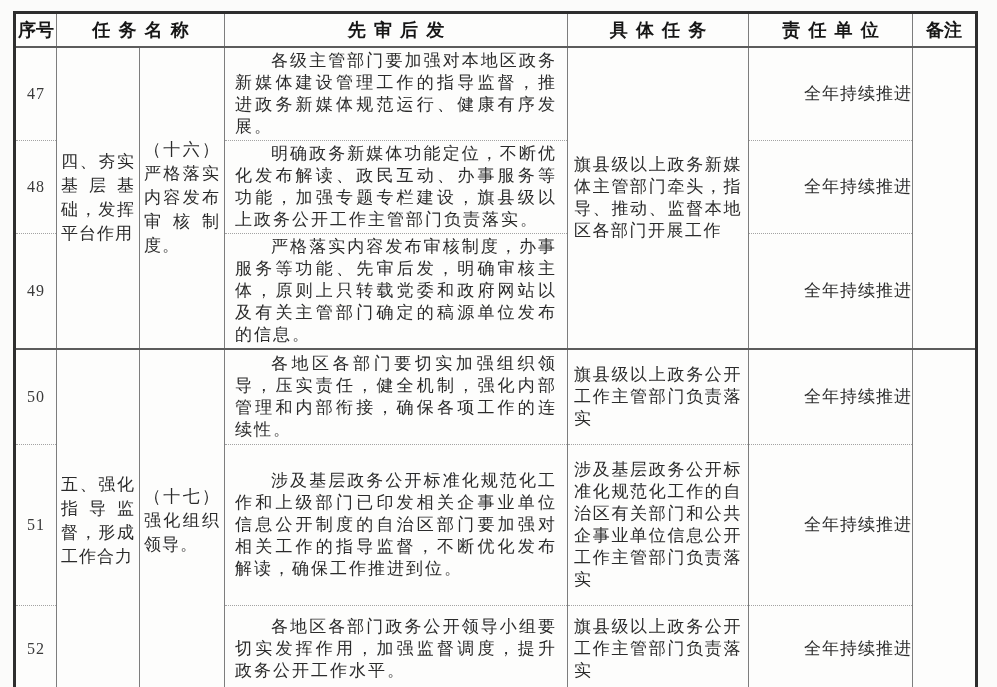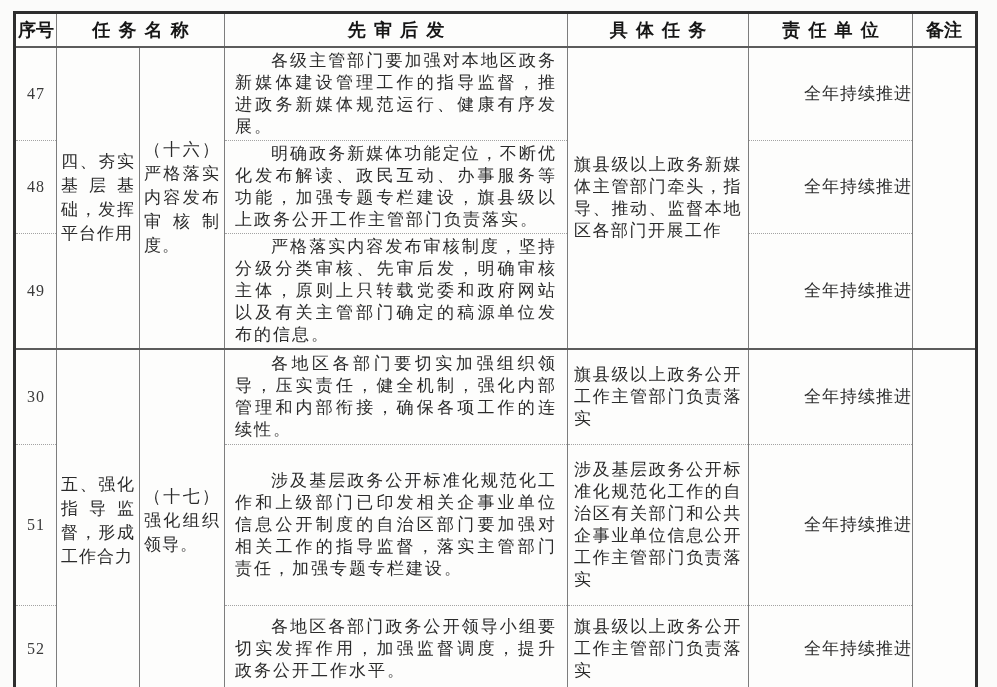--- a/index.html
+++ b/index.html
@@ -107,35 +107,35 @@
         <td class="deadline">全年持续推进</td>
         <td class="remark" rowspan="3"></td>
       </tr>
       <tr class="sub" style="height:93px">
         <td class="no">48</td>
         <td class="detail">明确政务新媒体功能定位，不断优化发布解读、政民互动、办事服务等功能，加强专题专栏建设，旗县级以上政务公开工作主管部门负责落实。</td>
         <td class="deadline">全年持续推进</td>
       </tr>
       <tr class="sub" style="height:90px">
         <td class="no">49</td>
-        <td class="detail">严格落实内容发布审核制度，坚持分级分类审核、先审后发，明确审核主体，原则上只转载党委和政府网站以及有关主管部门确定的稿源单位发布的信息。</td>
+        <td class="detail">严格落实内容发布审核制度，办事服务等功能、先审后发，明确审核主体，原则上只转载党委和政府网站以及有关主管部门确定的稿源单位发布的信息。</td>
         <td class="deadline">全年持续推进</td>
       </tr>
       <tr class="group-start" style="height:96px">
-        <td class="no">30</td>
+        <td class="no">50</td>
         <td class="catg" rowspan="3">五、强化指导监督，形成工作合力</td>
         <td class="subi" rowspan="3">（十七）强化组织领导。</td>
         <td class="detail">各地区各部门要切实加强组织领导，压实责任，健全机制，强化内部管理和内部衔接，确保各项工作的连续性。</td>
         <td class="unit">旗县级以上政务公开工作主管部门负责落实</td>
         <td class="deadline">全年持续推进</td>
         <td class="remark" rowspan="3"></td>
       </tr>
       <tr class="sub" style="height:161px">
         <td class="no">51</td>
-        <td class="detail">涉及基层政务公开标准化规范化工作和上级部门已印发相关企事业单位信息公开制度的自治区部门要加强对相关工作的指导监督，落实主管部门责任，加强专题专栏建设。</td>
+        <td class="detail">涉及基层政务公开标准化规范化工作和上级部门已印发相关企事业单位信息公开制度的自治区部门要加强对相关工作的指导监督，不断优化发布解读，确保工作推进到位。</td>
         <td class="unit">涉及基层政务公开标准化规范化工作的自治区有关部门和公共企事业单位信息公开工作主管部门负责落实</td>
         <td class="deadline">全年持续推进</td>
       </tr>
       <tr class="sub" style="height:88px">
         <td class="no">52</td>
         <td class="detail">各地区各部门政务公开领导小组要切实发挥作用，加强监督调度，提升政务公开工作水平。</td>
         <td class="unit">旗县级以上政务公开工作主管部门负责落实</td>
         <td class="deadline">全年持续推进</td>
       </tr>
     </tbody>

